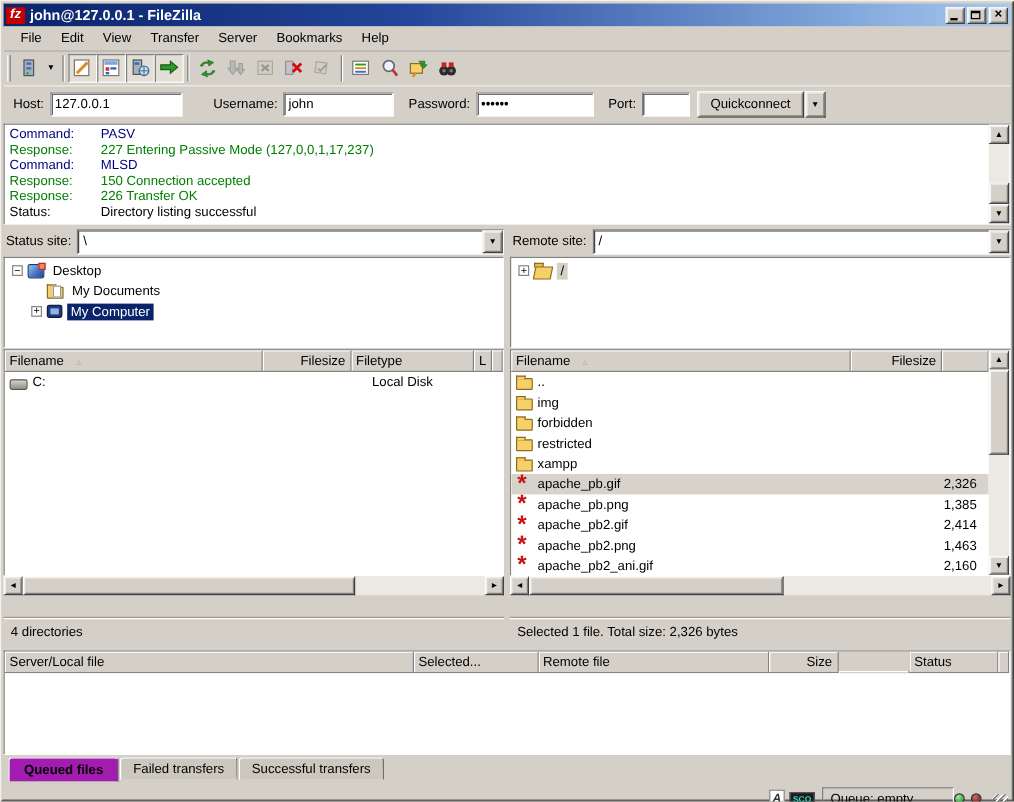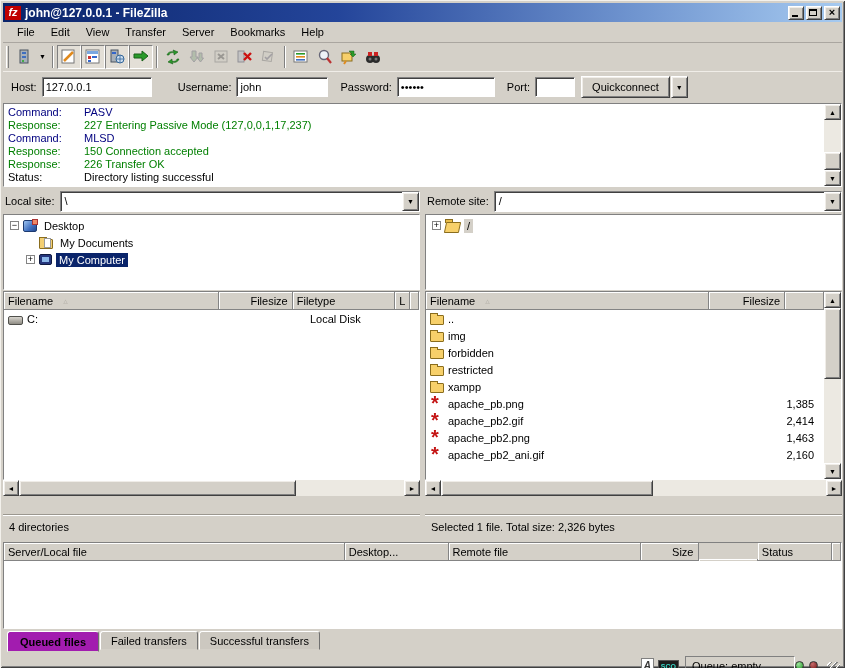--- a/index.html
+++ b/index.html
@@ -322,21 +322,21 @@
           <span class="sb-thumb" style="left:0;right:0;bottom:0;height:18px"></span>
         </span>
       <span class="sb-btn">▼</span>
     </div>
   </div>
 
   <div class="panes">
 
     <div class="pane">
       <div class="site-row">
-        <span class="site-label">Local site:</span>
+        <span class="site-label">Status site:</span>
         <span class="combo">
           <span class="combo-value">\</span>
           <span class="combo-btn">▼</span>
         </span>
       </div>
       <div class="treebox" id="localTree">
           <div class="tree-row" style="padding-left: 6px;">
             <span class="exp">−</span>
             <span class="ticon i-desktop"></span>
             <span class="tree-label">Desktop</span>
@@ -436,20 +436,27 @@
                 </div>
                 <div class="fcell num" style="flex: 1 1 auto; padding-right: 10px;"></div>
               </div>
               <div class="file-row">
                 <div class="fcell" style="width: 283px;">
                   <span class="fname-icon i-folder"></span>
                   <span>xampp</span>
                 </div>
                 <div class="fcell num" style="flex: 1 1 auto; padding-right: 10px;"></div>
               </div>
+              <div class="file-row sel">
+                <div class="fcell" style="width: 283px;">
+                  <span class="fname-icon i-imgfile"></span>
+                  <span>apache_pb.gif</span>
+                </div>
+                <div class="fcell num" style="flex: 1 1 auto; padding-right: 10px;">2,326</div>
+              </div>
               <div class="file-row">
                 <div class="fcell" style="width: 283px;">
                   <span class="fname-icon i-imgfile"></span>
                   <span>apache_pb.png</span>
                 </div>
                 <div class="fcell num" style="flex: 1 1 auto; padding-right: 10px;">1,385</div>
               </div>
               <div class="file-row">
                 <div class="fcell" style="width: 283px;">
                   <span class="fname-icon i-imgfile"></span>
@@ -488,21 +495,21 @@
           </span>
         <span class="sb-btn">►</span>
       </div>
       <div class="pane-status">Selected 1 file. Total size: 2,326 bytes</div>
     </div>
   </div>
 
   <div class="queuebox">
     <div class="list-hdr" id="queueHdr">
         <div class="hdr-cell" style="width: 345px;">Server/Local file</div>
-        <div class="hdr-cell" style="width: 105px;">Desktop...</div>
+        <div class="hdr-cell" style="width: 105px;">Selected...</div>
         <div class="hdr-cell" style="width: 195px;">Remote file</div>
         <div class="hdr-cell num" style="width: 58px;">Size</div>
         <div class="hdr-cell" style="width: 60px; margin-top: 16px;">Priority</div>
         <div class="hdr-cell" style="width: 75px;">Status</div>
         <div class="hdr-cell" style="flex: 1 1 auto;"></div>
       </div>
     <div class="queue-body"></div>
   </div>
 
   <div class="tabsrow" id="tabsrow">

